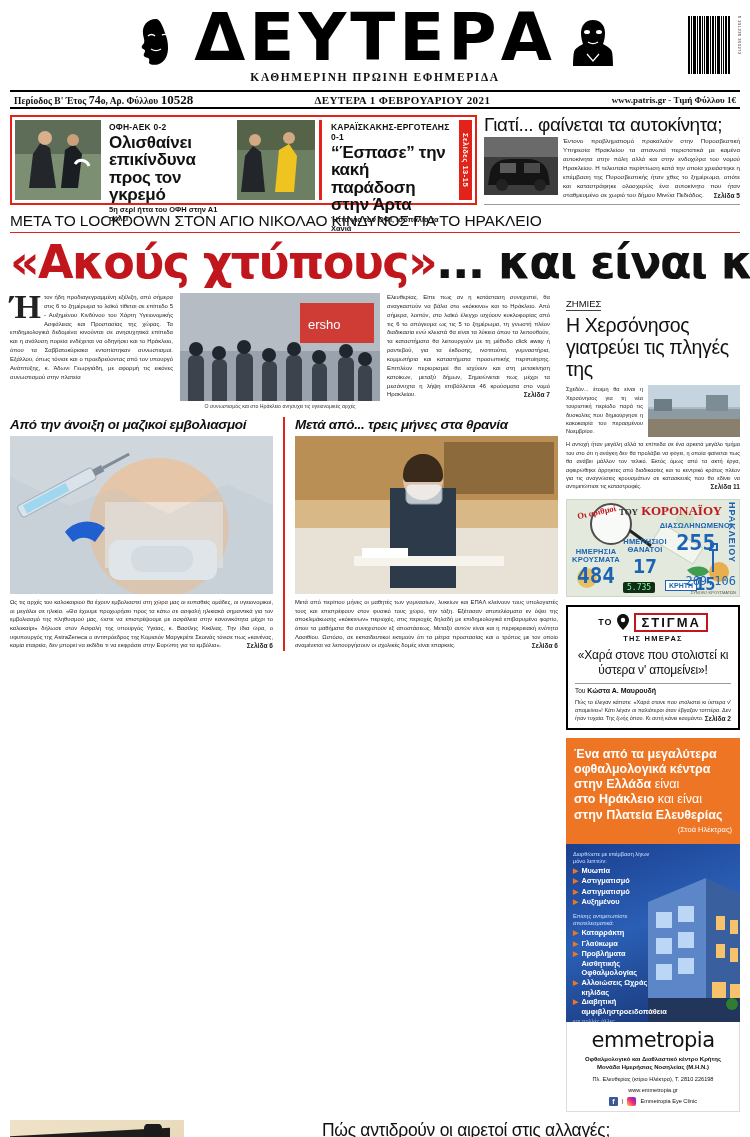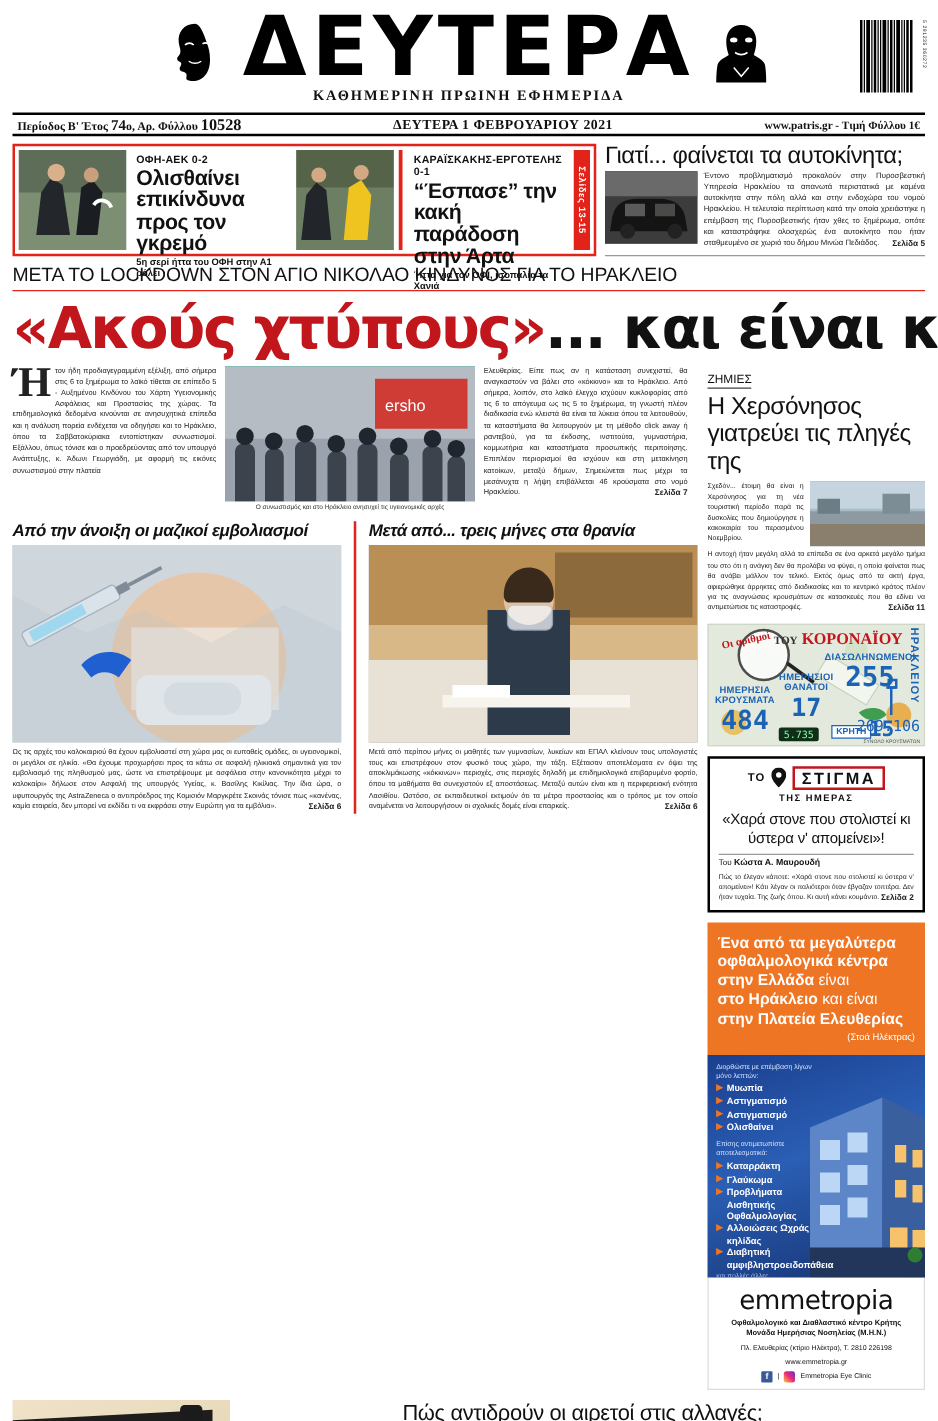--- a/index.html
+++ b/index.html
@@ -516,21 +516,21 @@
             <div class="eye-li">
                 <span class="tri">▶</span>
                 <span>Αστιγματισμό</span>
               </div>
             <div class="eye-li">
                 <span class="tri">▶</span>
                 <span>Αστιγματισμό</span>
               </div>
             <div class="eye-li">
                 <span class="tri">▶</span>
-                <span>Ολισθαίνει</span>
+                <span>Αυξημένου</span>
               </div>
             <div class="eye-note" style="margin-top:5px">Επίσης αντιμετωπίστε αποτελεσματικά:</div>
             <div class="eye-li">
                 <span class="tri">▶</span>
                 <span>Καταρράκτη</span>
               </div>
             <div class="eye-li">
                 <span class="tri">▶</span>
                 <span>Γλαύκωμα</span>
               </div>

